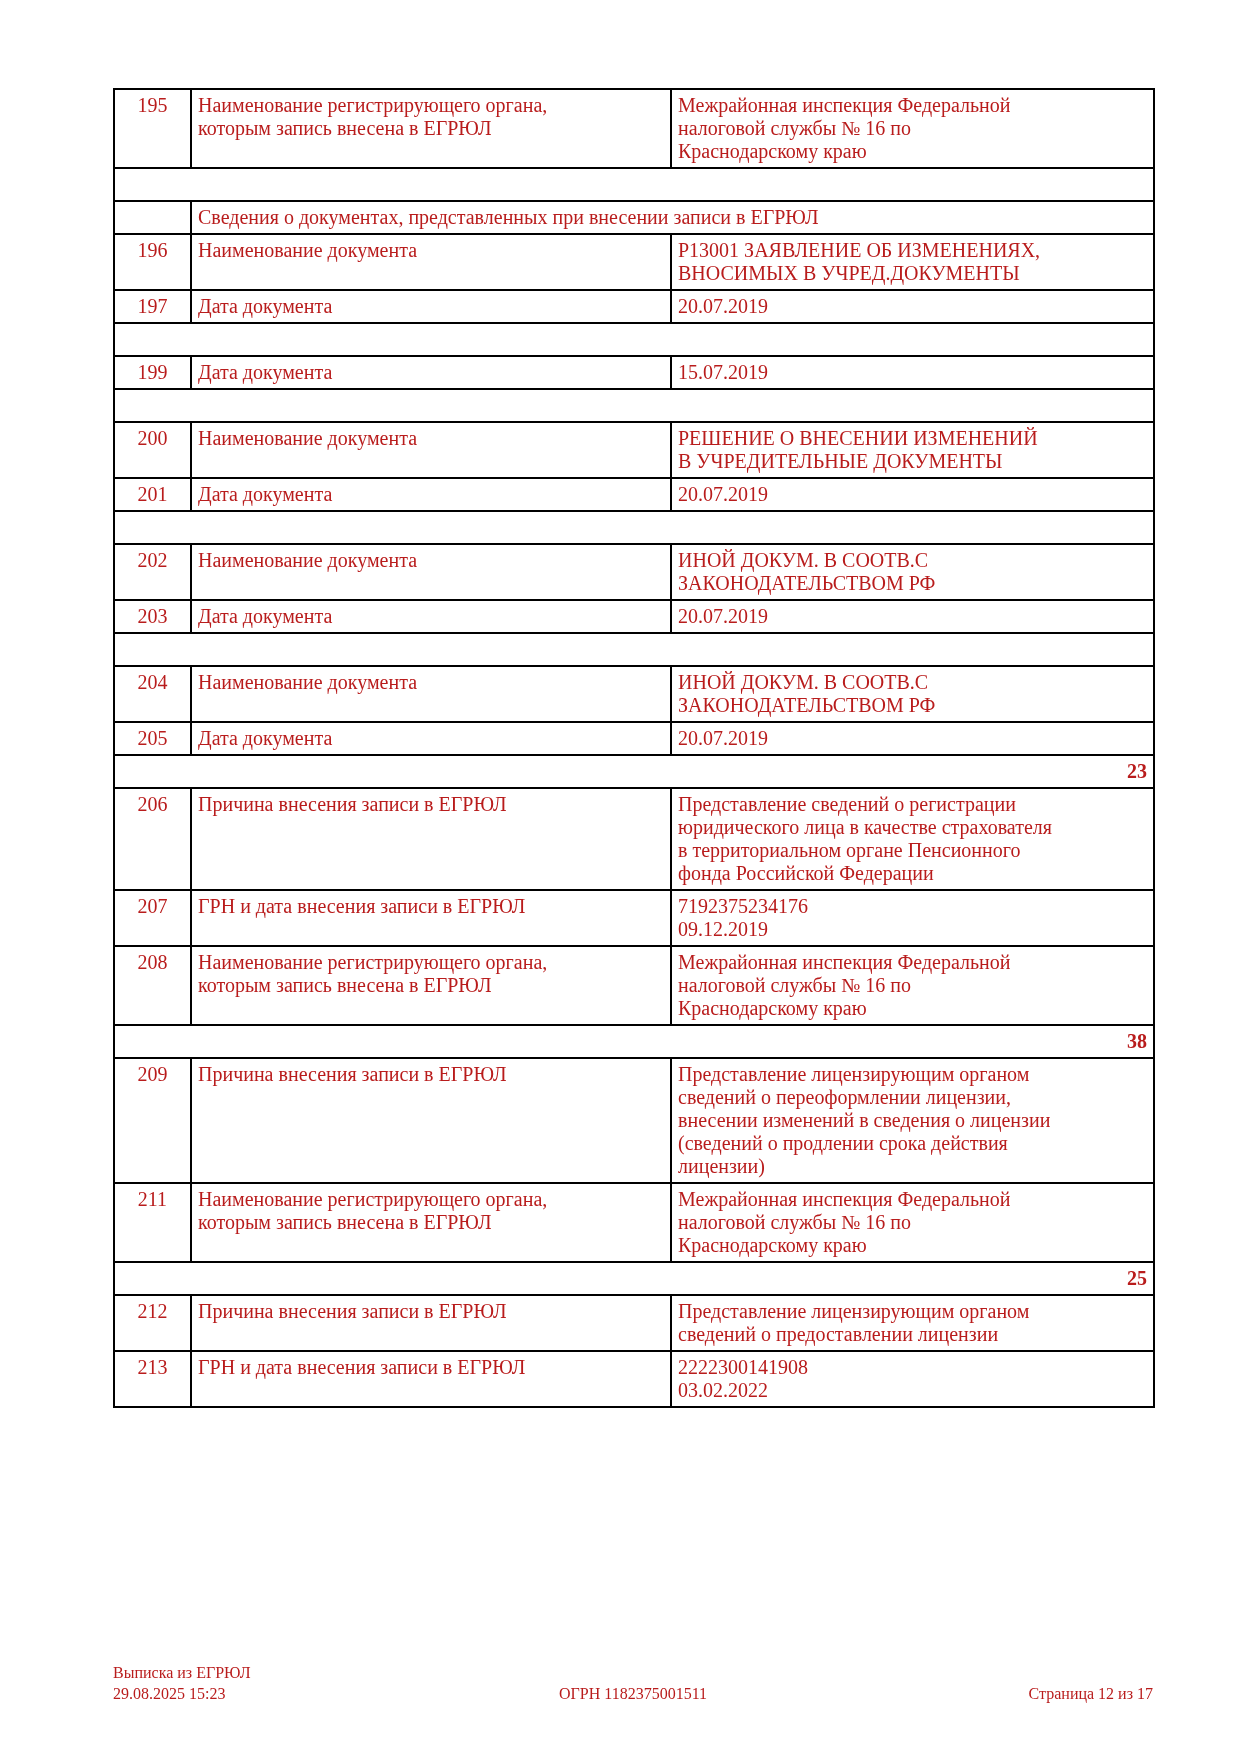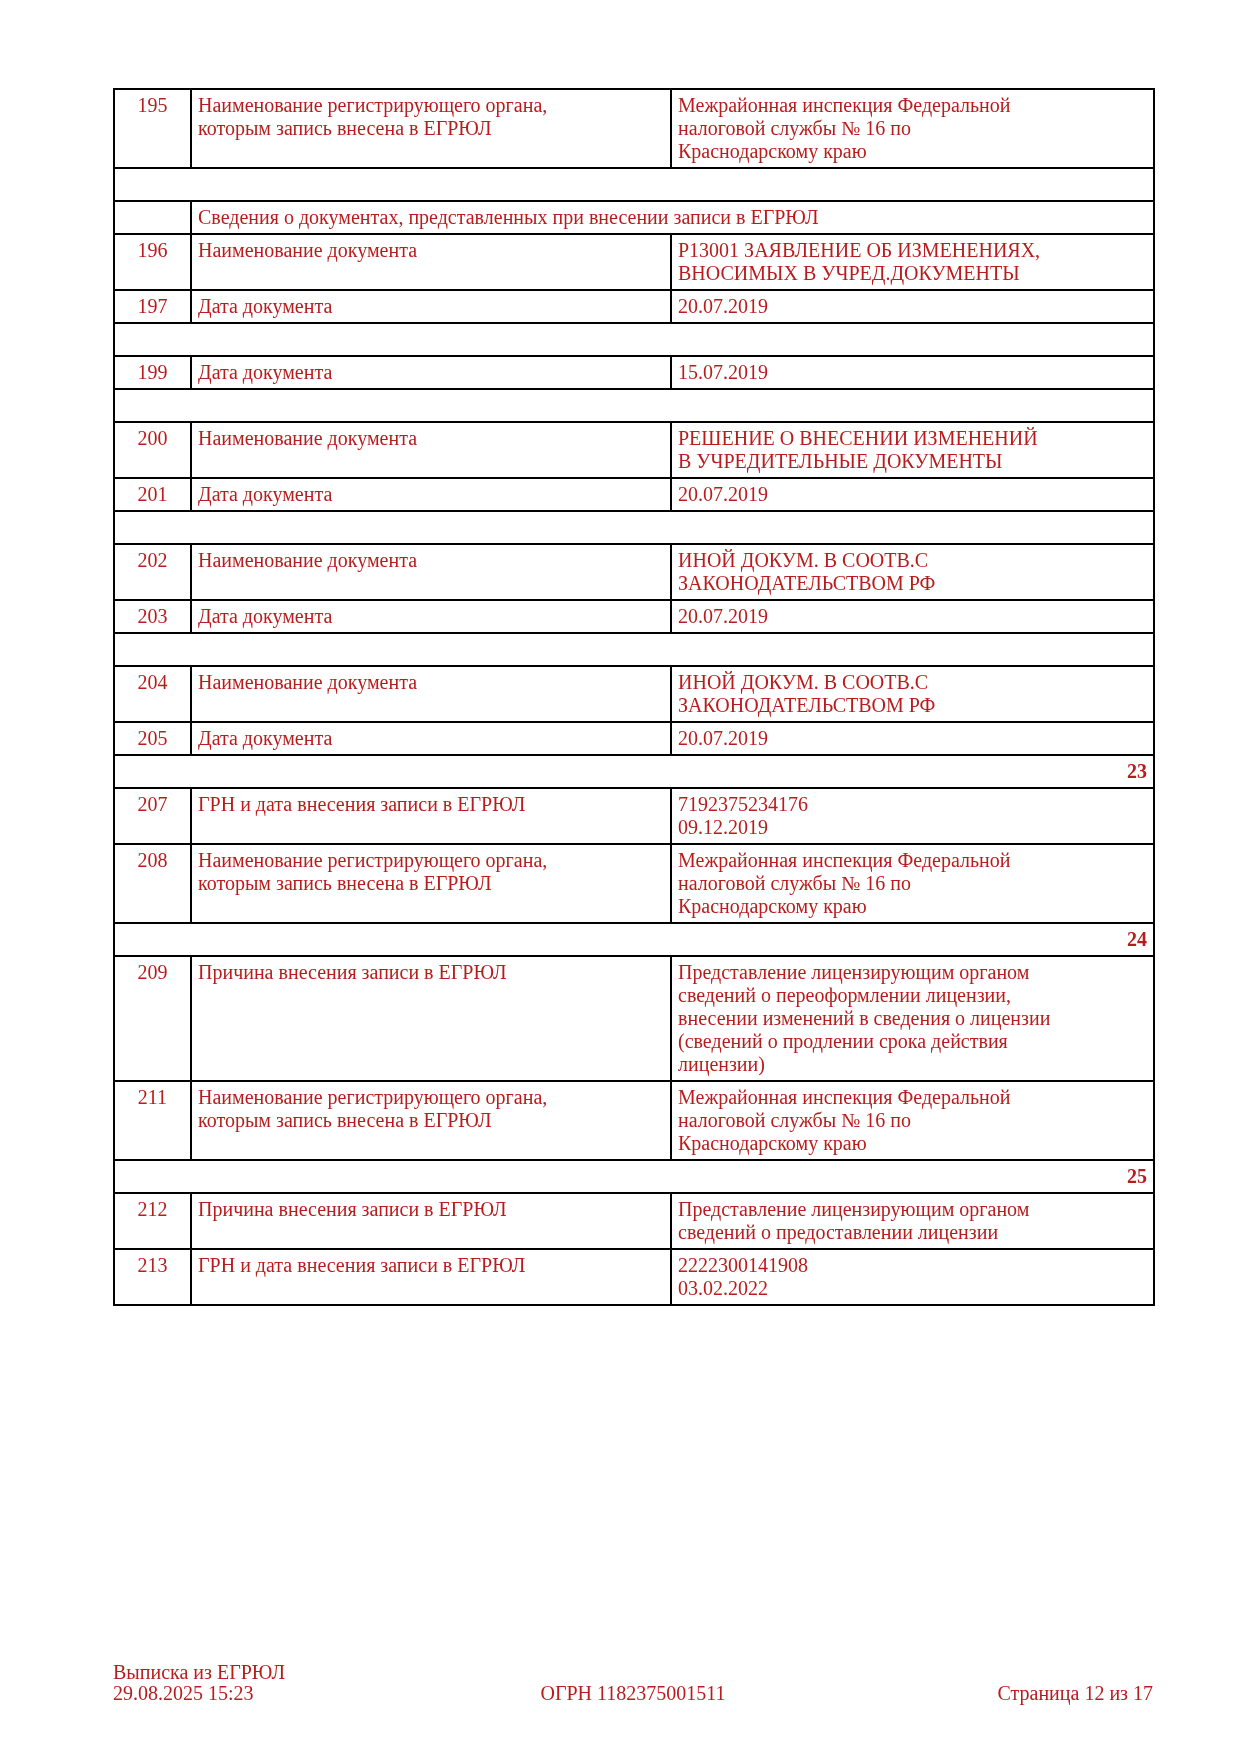--- a/index.html
+++ b/index.html
@@ -33,21 +33,21 @@
     overflow: hidden;
   }
   td.c-num { text-align: center; }
   tr.spacer td { height: 31px; padding: 0; }
   td.c-section { text-align: right; font-weight: bold; }
   .footer {
     position: absolute;
     left: 113px;
     top: 1662px;
     width: 1040px;
-    font-size: 20px;
+    font-size: 16px;
     line-height: 21px;
   }
   .footer .f-line2 { position: relative; height: 21px; }
   .footer .f-center {
     position: absolute; left: 50%; transform: translateX(-50%); top: 0;
     white-space: nowrap;
   }
   .footer .f-right {
     position: absolute; right: 0; top: 0; white-space: nowrap;
   }
@@ -138,35 +138,43 @@
       </tr>
       <tr>
         <td class="c-num">205</td>
         <td class="c-label">Дата документа</td>
         <td class="c-value">20.07.2019</td>
       </tr>
       <tr>
         <td colspan="3" class="c-section">23</td>
       </tr>
       <tr>
+        <td class="c-num">206</td>
+        <td class="c-label">Причина внесения записи в ЕГРЮЛ</td>
+        <td class="c-value">Представление сведений о регистрации
+юридического лица в качестве страхователя
+в территориальном органе Пенсионного
+фонда Российской Федерации</td>
+      </tr>
+      <tr>
         <td class="c-num">207</td>
         <td class="c-label">ГРН и дата внесения записи в ЕГРЮЛ</td>
         <td class="c-value">7192375234176
 09.12.2019</td>
       </tr>
       <tr>
         <td class="c-num">208</td>
         <td class="c-label">Наименование регистрирующего органа,
 которым запись внесена в ЕГРЮЛ</td>
         <td class="c-value">Межрайонная инспекция Федеральной
 налоговой службы № 16 по
 Краснодарскому краю</td>
       </tr>
       <tr>
-        <td colspan="3" class="c-section">24</td>
+        <td colspan="3" class="c-section">38</td>
       </tr>
       <tr>
         <td class="c-num">209</td>
         <td class="c-label">Причина внесения записи в ЕГРЮЛ</td>
         <td class="c-value">Представление лицензирующим органом
 сведений о переоформлении лицензии,
 внесении изменений в сведения о лицензии
 (сведений о продлении срока действия
 лицензии)</td>
       </tr>

